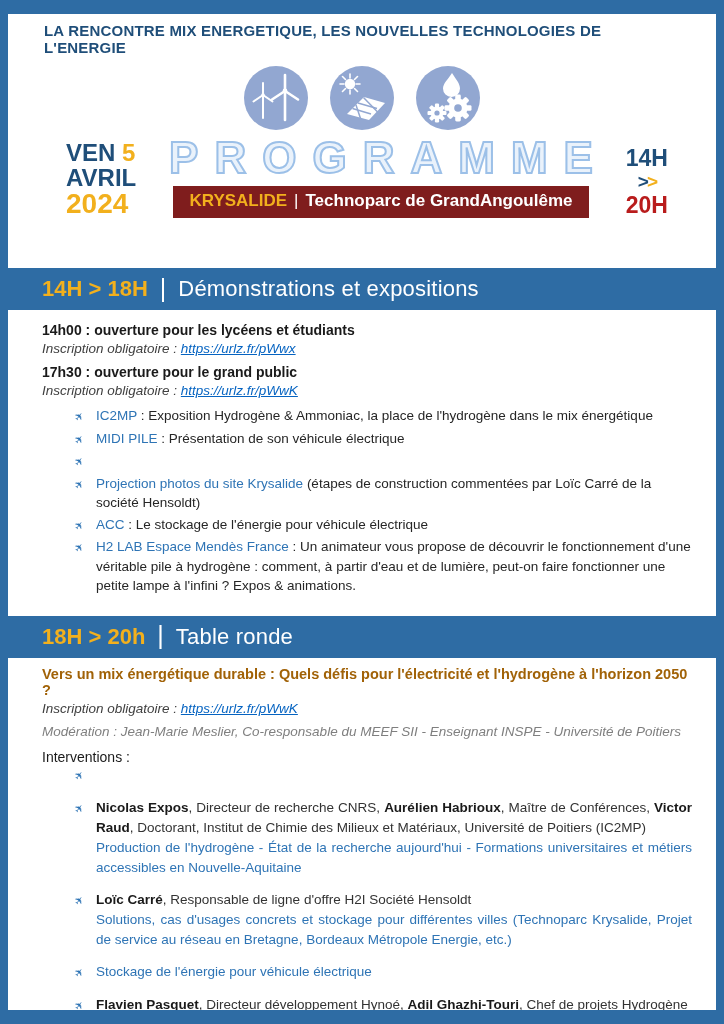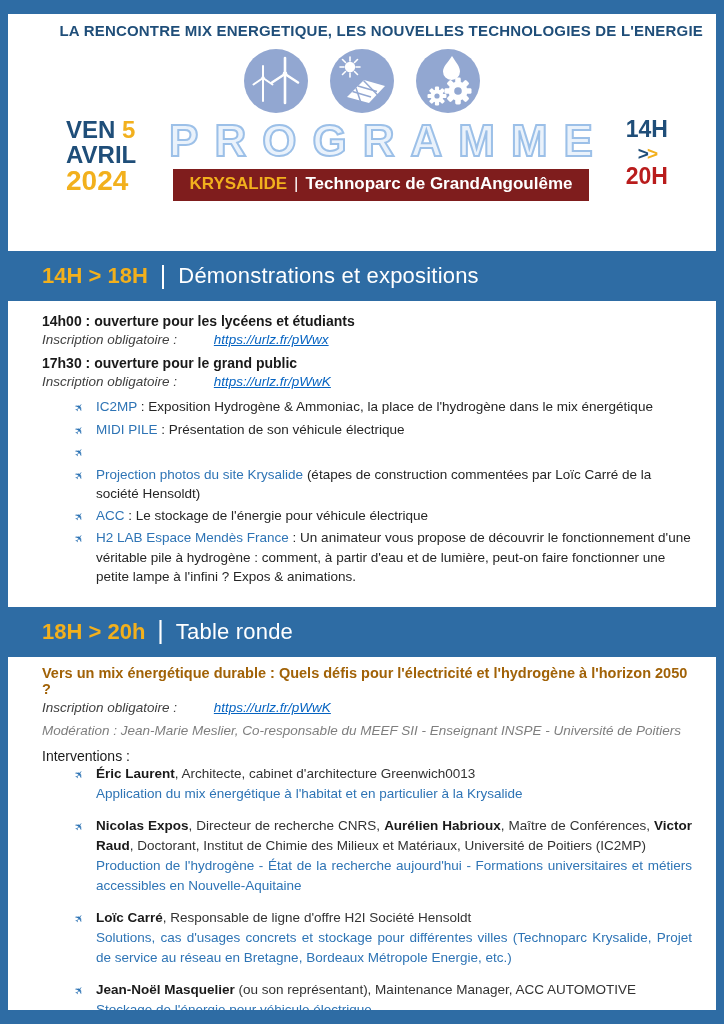--- a/index.html
+++ b/index.html
@@ -6,54 +6,54 @@
   .page{position:relative;width:724px;height:1024px;margin:0 auto;background:#fff;
         overflow:hidden;font-family:"Liberation Sans",sans-serif;}
   
   .frame{position:absolute;background:#2e6ca4;z-index:6;}
   .frame-top{top:0;left:0;right:0;height:14px;}
   .frame-bottom{bottom:0;left:0;right:0;height:14px;}
   .frame-left{top:0;bottom:0;left:0;width:8px;}
   .frame-right{top:0;bottom:0;right:0;width:8px;}
 
   
-  .header-title{margin:22px 21px 0;text-align:right;color:#1f4e79;font-weight:bold;
+  .header-title{margin:22px 44px 0;text-align:left;color:#1f4e79;font-weight:bold;
                 font-size:15px;letter-spacing:.2px;}
   .icons-row{display:flex;justify-content:center;gap:22px;margin-top:10px;}
   .icon-circle{width:64px;height:64px;border-radius:50%;background:#92a7d1;
                display:flex;align-items:center;justify-content:center;}
-  .header-mid{display:flex;justify-content:space-between;
+  .header-mid{display:flex;align-items:flex-end;justify-content:space-between;
               padding:4px 56px 16px 66px;gap:12px;}
   .date-block{color:#1f4e79;font-weight:bold;font-size:24px;line-height:1.05;}
   .date-gold{color:#f2b01d;}
   .date-year{font-size:28px;line-height:1.0;}
   .program-col{display:flex;flex-direction:column;align-items:center;}
   .program-title{font-size:44px;font-weight:bold;letter-spacing:16px;margin-right:-16px;
                  color:#eaf2fb;-webkit-text-stroke:2px #9cc0e8;line-height:1.1;}
   .venue-banner{margin-top:4px;background:#7f1d1d;color:#fff;font-size:17px;
                 font-weight:bold;padding:5px 16px 7px;white-space:nowrap;}
   .venue-name{color:#f2b01d;}
   .venue-sep{font-weight:300;margin:0 7px;}
   .time-block{color:#1f4e79;font-weight:bold;font-size:23px;text-align:center;line-height:1.12;}
   .time-arrows{font-size:19px;letter-spacing:-2px;}
   .arrow2{color:#f2b01d;}
   .time-end{color:#b91c1c;}
 
   
-  .section-banner{margin-top:34px;background:#2e6ca4;height:50px;display:flex;
+  .section-banner{margin-top:34px;background:#2e6ca4;height:42px;display:flex;
                   align-items:center;padding-left:42px;gap:12px;position:relative;z-index:2;}
   .sb-time{color:#f2b01d;font-weight:bold;font-size:22px;}
   .sb-sep{color:#fff;font-weight:300;font-size:25px;padding-bottom:2px;}
   .sb-title{color:#fff;font-size:22px;font-weight:400;letter-spacing:.2px;}
 
   
   .section-body{padding:6px 32px 16px 42px;}
   .sched-line{font-size:14px;font-weight:600;color:#1a1a1a;margin-top:6px;}
   .insc{font-size:13.5px;font-style:italic;color:#404040;margin:3px 0 8px;}
-  .insc a{color:#0563c1;text-decoration:underline;cursor:pointer;margin-left:33px;}
+  .insc a{color:#0563c1;text-decoration:underline;cursor:pointer;}
   .bullets{margin:4px 0 0 30px;}
   .bullet{display:flex;gap:9px;font-size:13.5px;line-height:19.5px;color:#262626;margin:2px 0;}
   .bullet-icon{flex:0 0 15px;text-align:center;}
   .plane{display:inline-block;transform:rotate(-52deg);font-size:11px;color:#2e74b5;
          font-family:"DejaVu Sans",sans-serif;}
   .bullet-label{color:#2e74b5;}
 
   .topic-title{color:#a16207;font-weight:bold;font-size:14.5px;margin-top:2px;}
   .moderation{font-size:13.5px;font-style:italic;color:#7f7f7f;margin:5px 0 10px;}
   .interv-label{font-size:14px;color:#1a1a1a;margin-bottom:0;}
@@ -218,43 +218,38 @@
     <div class="insc">
       <span>Inscription obligatoire :</span>
       <a>https://urlz.fr/pWwK</a>
     </div>
     <div class="moderation">Modération : Jean-Marie Meslier, Co-responsable du MEEF SII - Enseignant INSPE - Université de Poitiers</div>
     <div class="interv-label">Interventions :</div>
 
     <div class="interv-list">
       <div class="interv-item">
         <span class="bullet-icon"><span class="plane">✈</span></span>
-        <div class="interv-content">
-          <span><span class="seg-bold">Éric Laurent</span><span>, Architecte, cabinet d'architecture Greenwich0013</span></span>
-          <span class="interv-topic">Application du mix énergétique à l'habitat et en particulier à la Krysalide</span>
-        </div>
       </div>
       <div class="interv-item">
         <span class="bullet-icon"><span class="plane">✈</span></span>
         <div class="interv-content justify">
           <span><span class="seg-bold">Nicolas Expos</span><span>, Directeur de recherche CNRS, </span><span class="seg-bold">Aurélien Habrioux</span><span>, Maître de Conférences, </span><span class="seg-bold">Victor Raud</span><span>, Doctorant, Institut de Chimie des Milieux et Matériaux, Université de Poitiers (IC2MP)</span></span>
           <span class="interv-topic">Production de l'hydrogène - État de la recherche aujourd'hui - Formations universitaires et métiers accessibles en Nouvelle-Aquitaine</span>
         </div>
       </div>
       <div class="interv-item">
         <span class="bullet-icon"><span class="plane">✈</span></span>
         <div class="interv-content justify">
           <span><span class="seg-bold">Loïc Carré</span><span>, Responsable de ligne d'offre H2I Société Hensoldt</span></span>
           <span class="interv-topic">Solutions, cas d'usages concrets et stockage pour différentes villes (Technoparc Krysalide, Projet de service au réseau en Bretagne, Bordeaux Métropole Energie, etc.)</span>
         </div>
       </div>
       <div class="interv-item">
         <span class="bullet-icon"><span class="plane">✈</span></span>
         <div class="interv-content">
-          <span><span class="seg-bold">Jean-Noël Masquelier</span><span> (ou son représentant), Maintenance Manager, ACC AUTOMOTIVE</span></span>
           <span class="interv-topic">Stockage de l'énergie pour véhicule électrique</span>
         </div>
       </div>
       <div class="interv-item">
         <span class="bullet-icon"><span class="plane">✈</span></span>
         <div class="interv-content">
           <span><span class="seg-bold">Flavien Pasquet</span><span>, Directeur développement Hynoé, </span><span class="seg-bold">Adil Ghazhi-Touri</span><span>, Chef de projets Hydrogène Hynoé</span></span>
           
         </div>
       </div>

